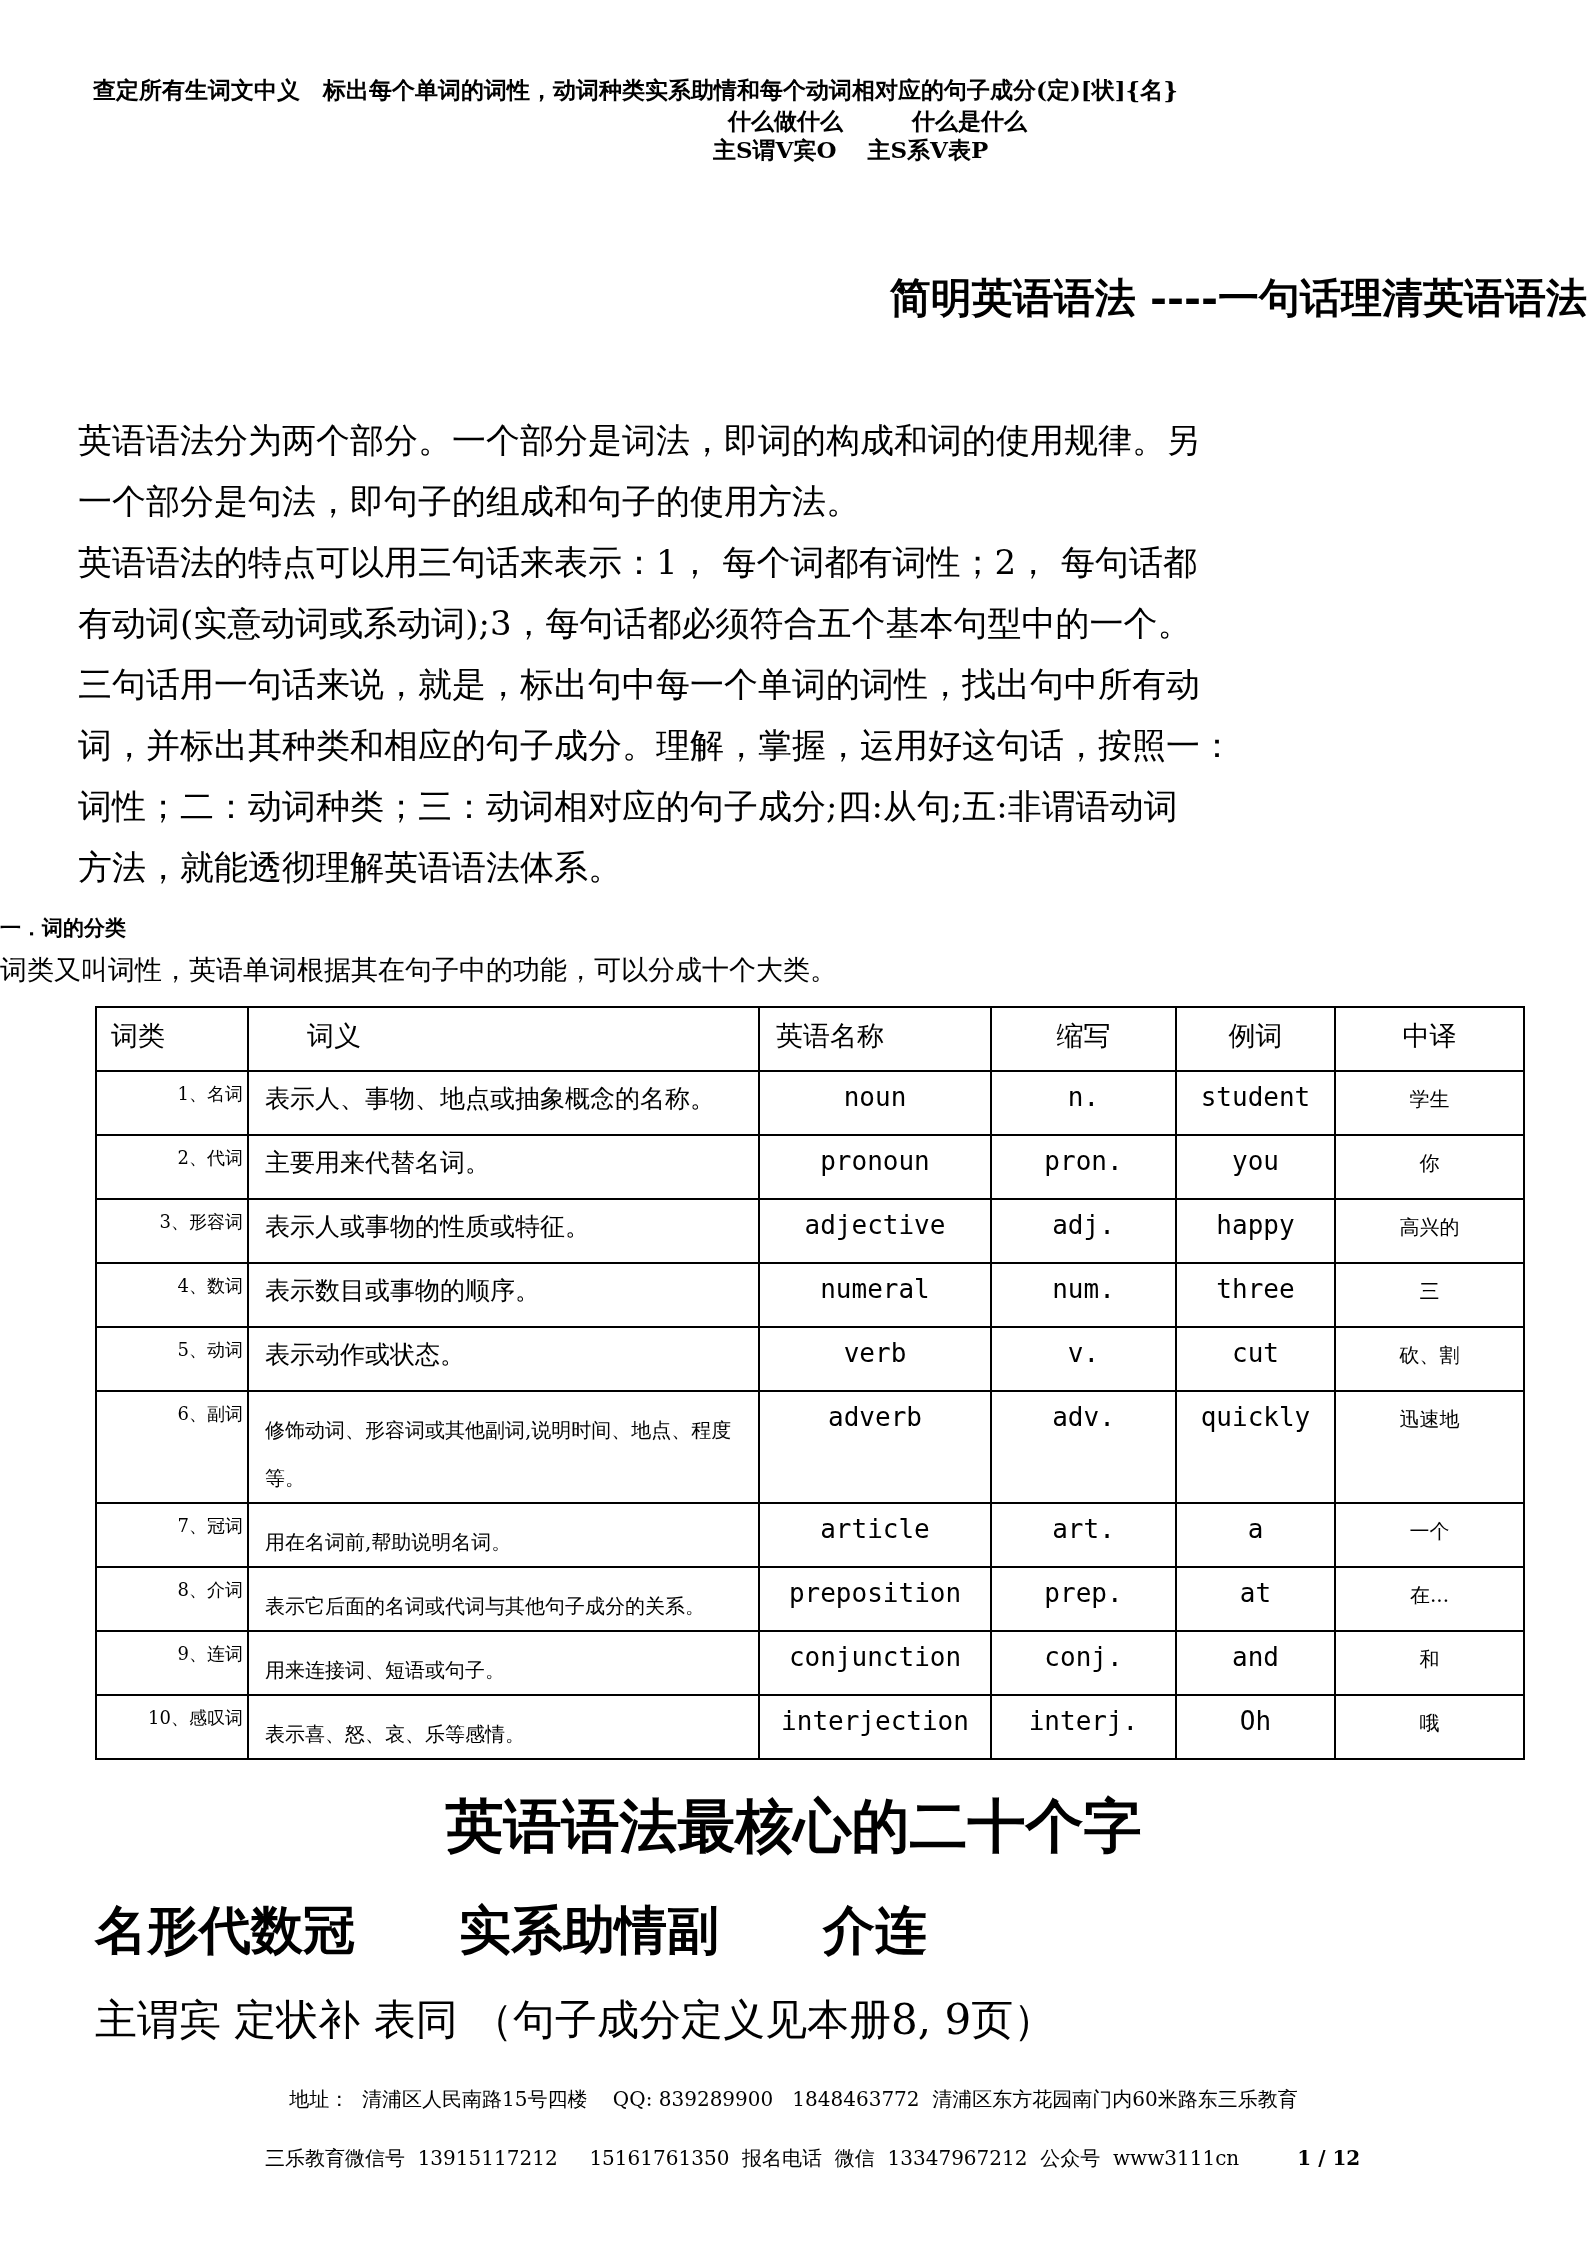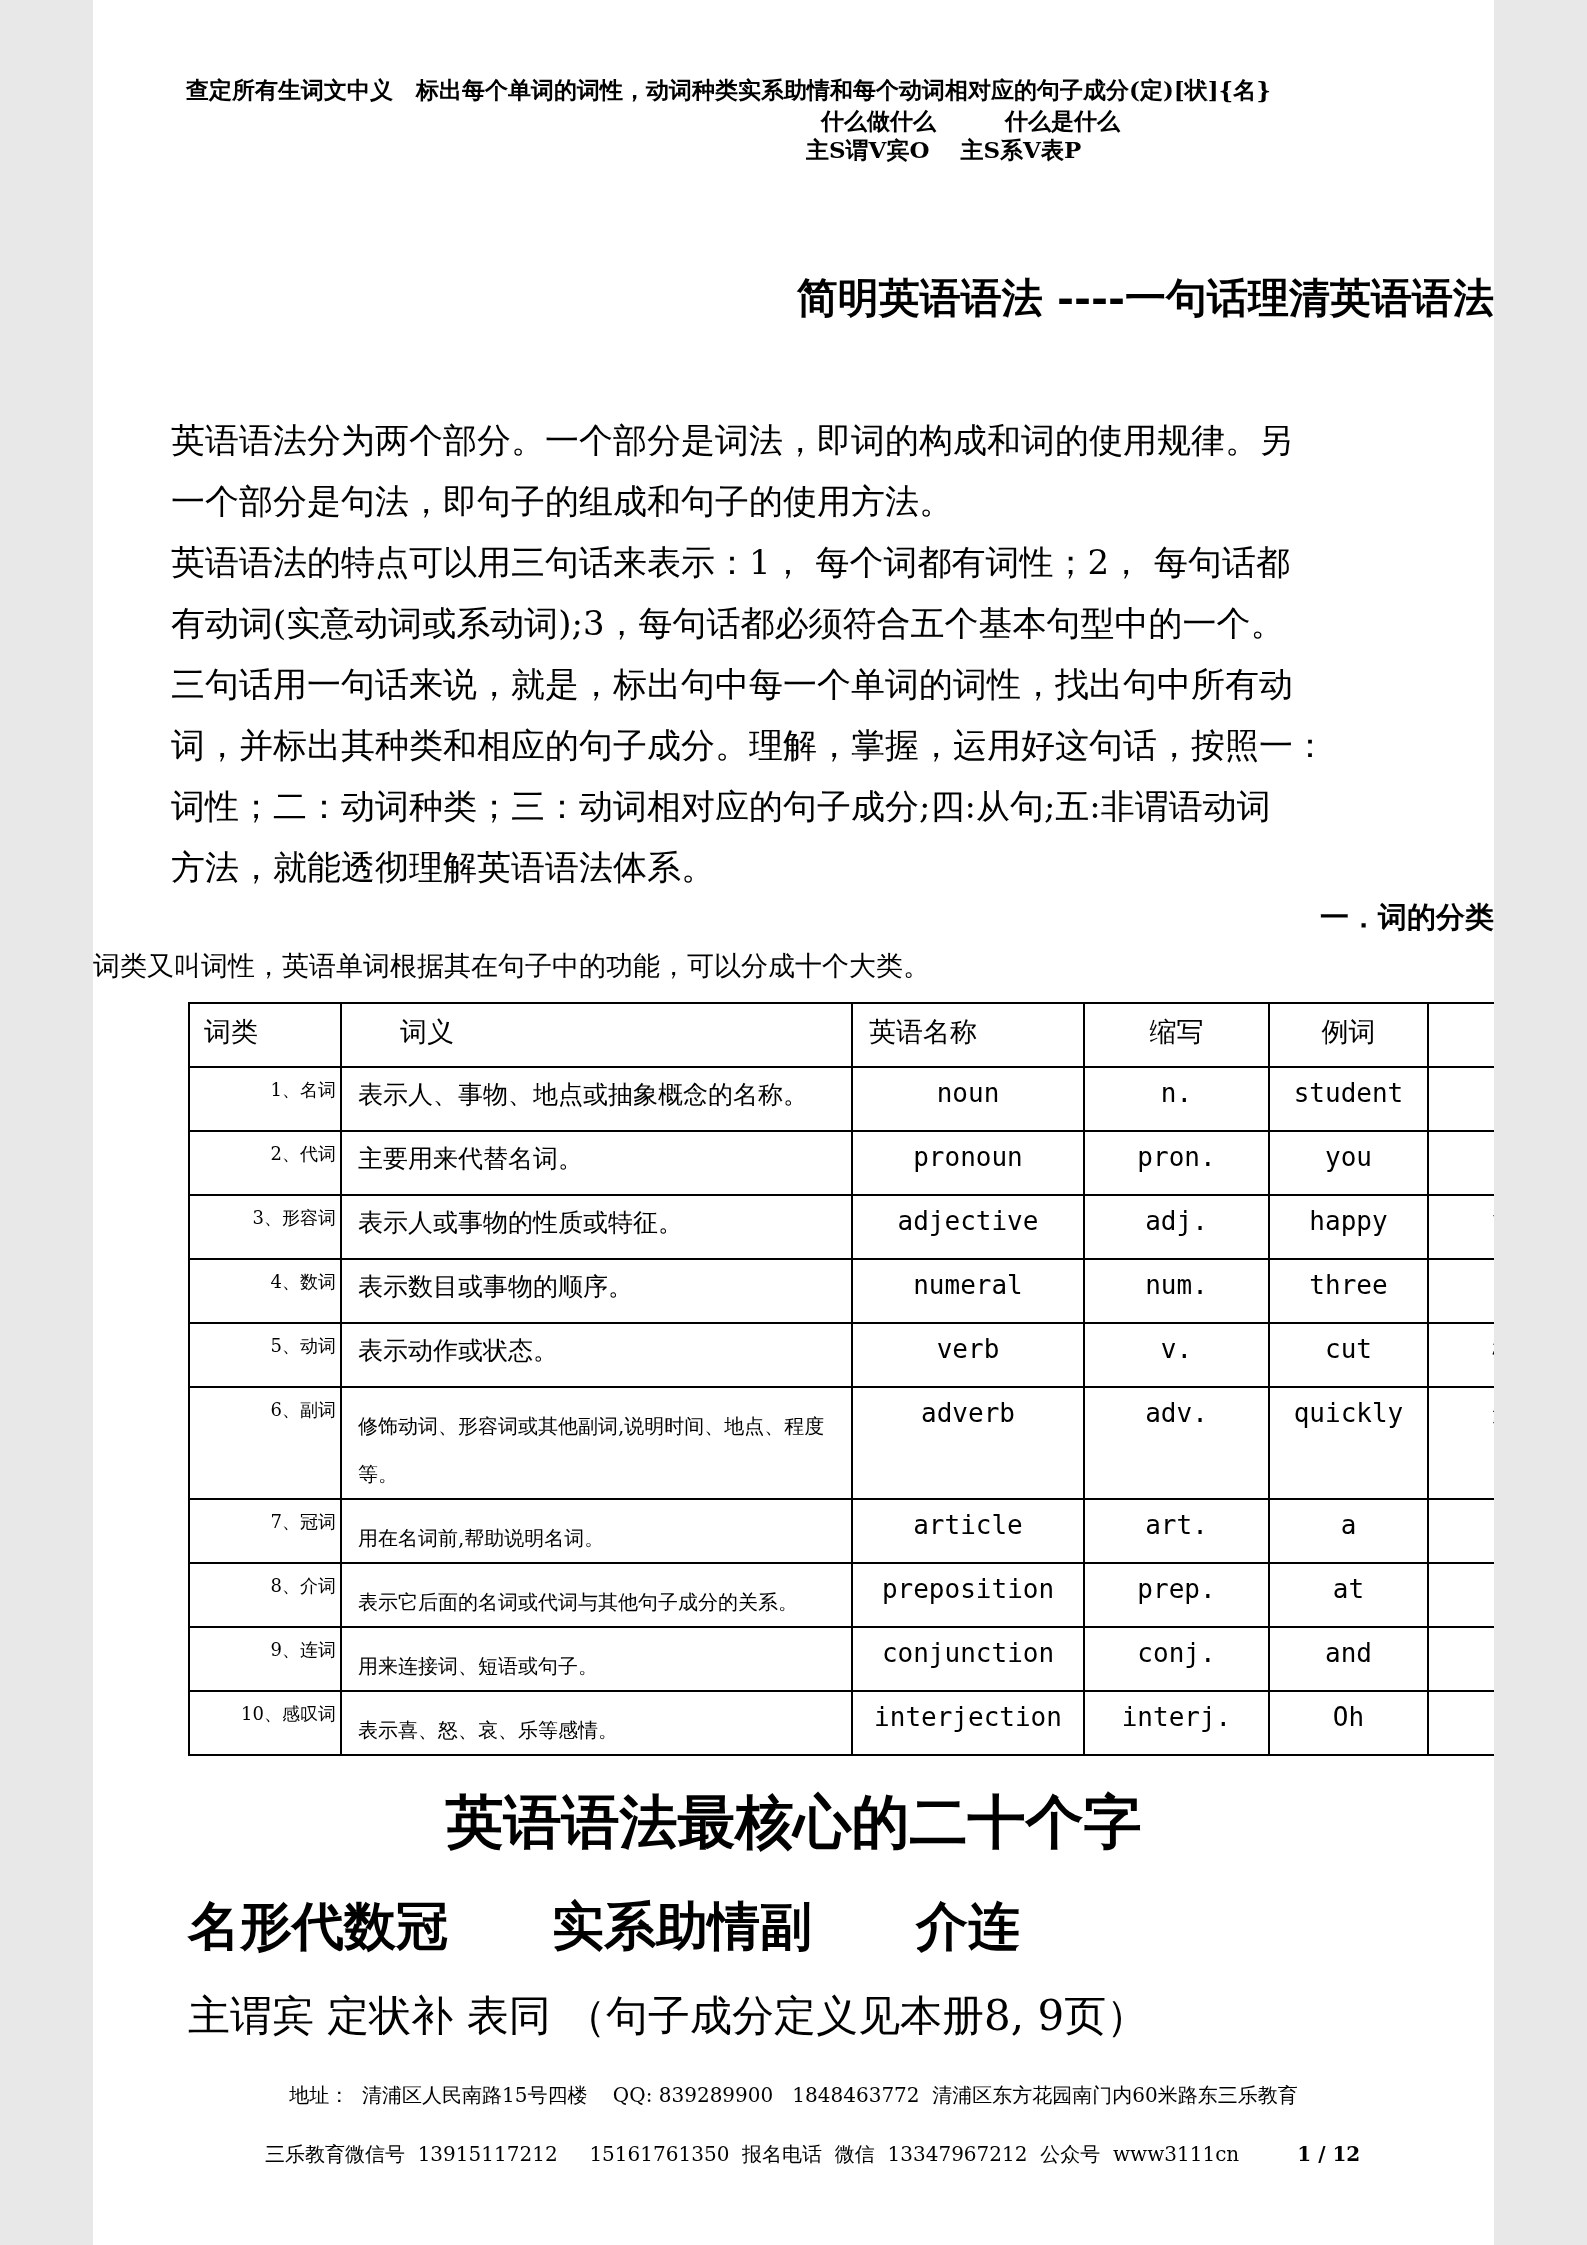--- a/index.html
+++ b/index.html
@@ -1,38 +1,38 @@
 <!DOCTYPE html>
 <html><head>
 <meta charset="utf-8">
 <style>
   html,body { margin:0; padding:0; background:#e8e8e8; }
   .page {
     position:relative;
-    width:1401px; height:2245px;
+    width:1587px; height:2245px;
     margin:0 auto;
     background:#ffffff;
     color:#000000;
     font-family:"DejaVu Serif", serif;
     overflow:hidden;
   }
   .pre { white-space:pre-wrap; }
 
   
   .doc-header { padding-top:76px; font-weight:bold; }
   .doc-header .l1 { margin-left:93px;  font-size:23px; line-height:28px; }
   .doc-header .l2 { margin-left:728px; font-size:23px; line-height:27px; margin-top:3px; }
   .doc-header .l3 { margin-left:713px; font-size:23px; line-height:27px; margin-top:2px; }
 
   .title { text-align:right; font-size:41px; font-weight:bold; margin-top:108px; }
 
   .intro { margin:84px 58px 0 65px; font-size:34px; }
   .intro .line { line-height:61px; white-space:pre-wrap;margin-left:13px; }
 
-  .section-title    { text-align:right; font-size:29px; font-weight:bold;}
+  .section-title    { text-align:left; font-size:21px; margin-top:16px; font-weight:bold;}
   .section-subtitle { text-align:left; font-size:27px; margin-top:10px; }
 
   table.grammar-table {
     border-collapse:collapse; table-layout:fixed;
     margin-left:95px; margin-top:18px;
     width:1428px;
   }
   .grammar-table col.c1 { width:152px; }
   .grammar-table col.c2 { width:511px; }
   .grammar-table col.c3 { width:232px; }

